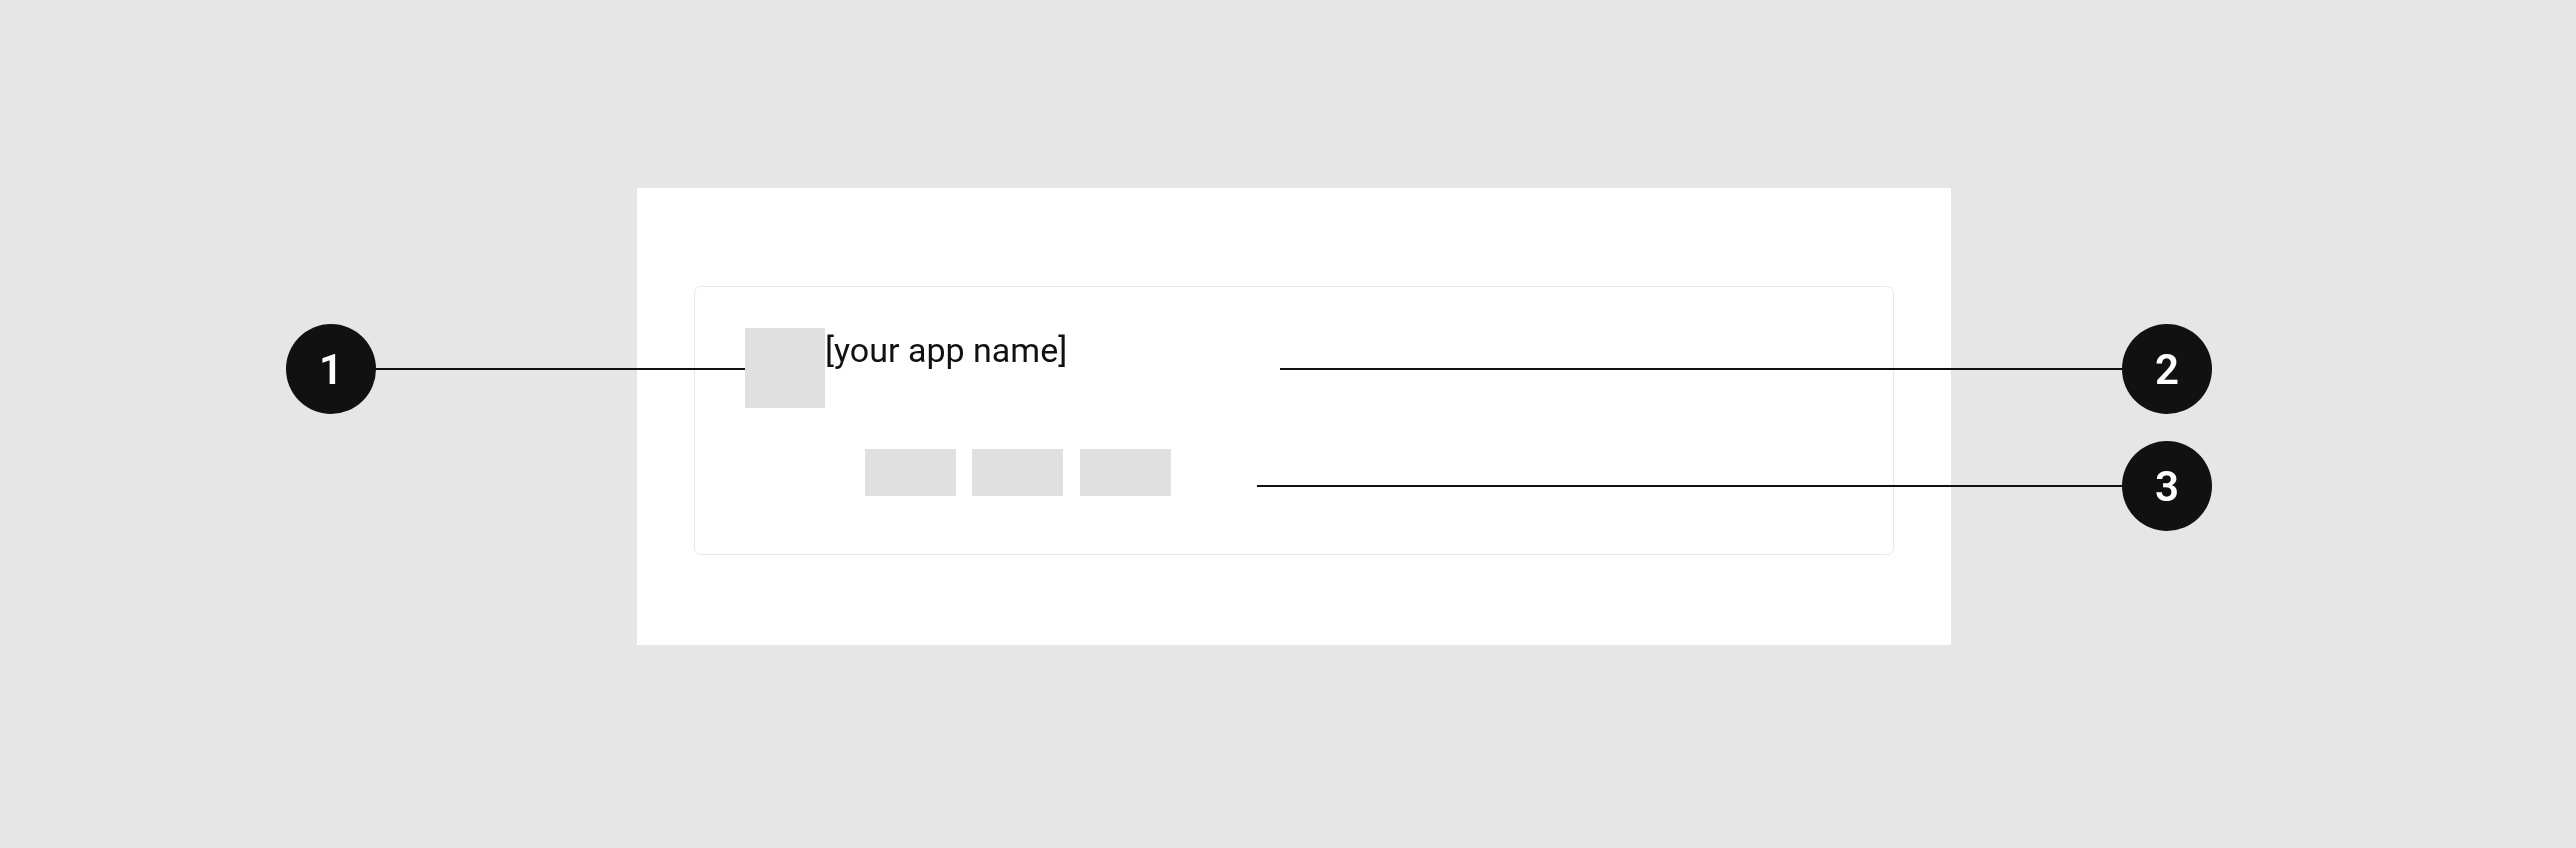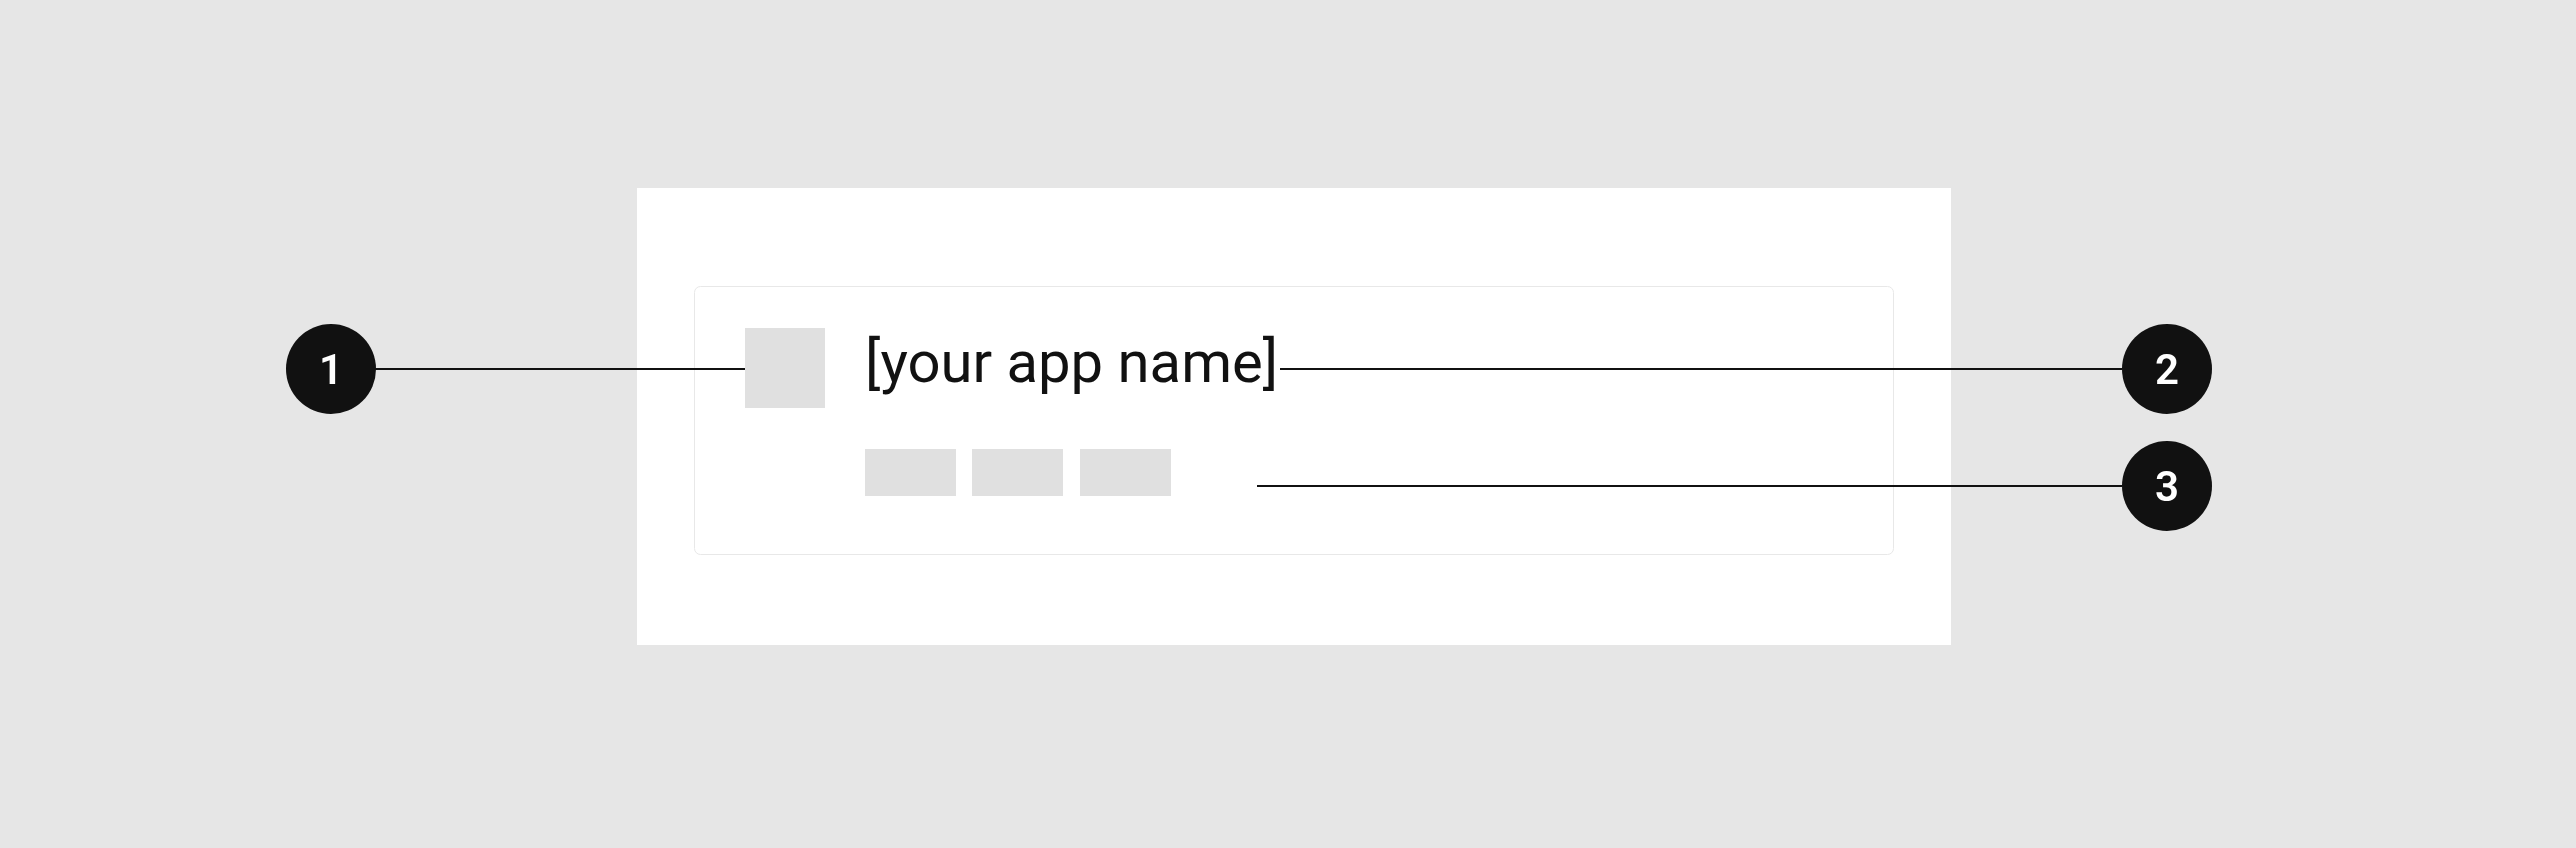--- a/index.html
+++ b/index.html
@@ -42,23 +42,23 @@
     position: absolute;
     left: 745px;
     top: 328px;
     width: 80px;
     height: 80px;
     background: #e0e0e0;
   }
   
   .app-name {
     position: absolute;
-    left: 865px;
+    left: 825px;
     top: 333px;
-    font-size: 58px;
+    font-size: 34px;
     color: #111111;
     font-weight: 400;
     line-height: 1;
     white-space: nowrap;
   }
   
   .chips {
     position: absolute;
     left: 865px;
     top: 449px;

